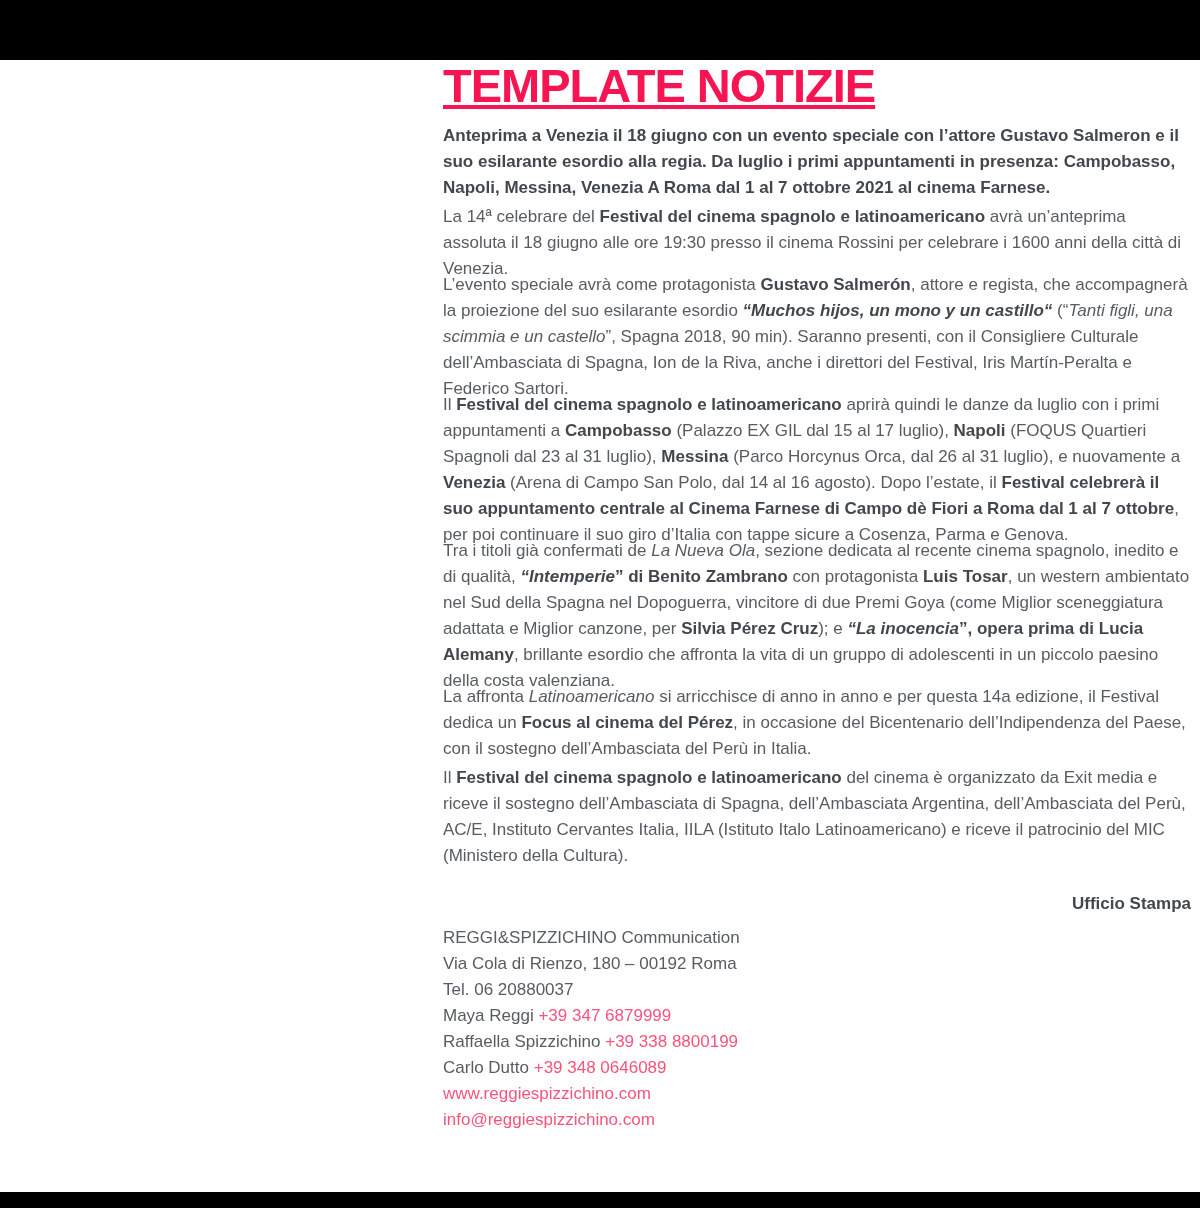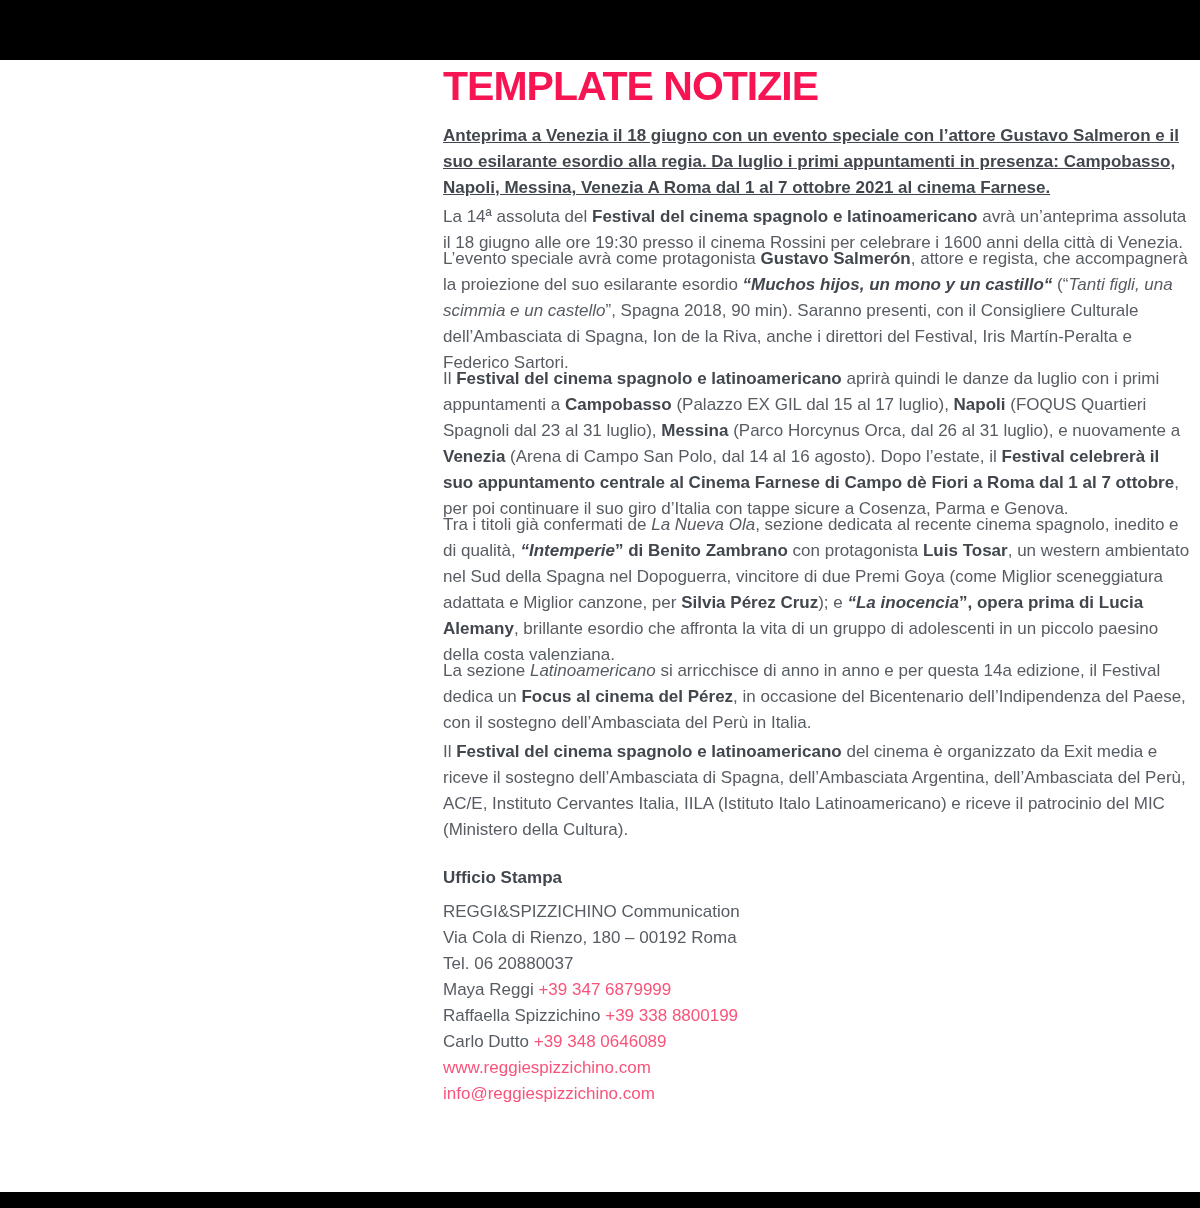--- a/index.html
+++ b/index.html
@@ -8,49 +8,49 @@
     background: var(--bg, #ffffff);
     font-family: "Liberation Sans", sans-serif;
     position: relative; overflow: hidden;
   }
   .bar { position: absolute; left: 0; width: 1200px; background: var(--bar, #000); }
   .bar.top { top: 0; height: 60px; }
   .bar.bottom { bottom: 0; height: 16px; }
   .content { position: absolute; left: 443px; top: 60px; width: 748px; }
   .title {
     color: var(--accent, #f61552);
-    font-size: 41px; line-height: 46px; font-weight: 800;
-    letter-spacing: -1px; margin: 3px 0 14px 0;
+    font-size: 47px; line-height: 46px; font-weight: 800;
+    letter-spacing: -1px; margin: 3px 0 14px 0; text-decoration: underline;
   }
   .para {
     font-size: 17px; line-height: 26px;
     color: var(--body-text, #575c62);
     margin: 3px 0 0 0;
   }
-  .para.lead { color: var(--strong-text, #42474e); margin-top: 0; text-decoration: underline; }
+  .para.lead { color: var(--strong-text, #42474e); margin-top: 0; }
   .para.tight { margin-top: -10px; }
-  .para.subheading { margin-top: 22px; }
+  .para.subheading { margin-top: 22px; text-align: right; }
   .para.contact { margin-top: 8px; }
   .b { font-weight: 700; color: var(--strong-text, #42474e); }
   .i { font-style: italic; }
   a.link { color: var(--link, #f8537a); text-decoration: none; cursor: pointer; }
 </style>
 </head>
 <body>
 
 <div class="bar top"></div>
 
 <main class="content">
   <h1 class="title">TEMPLATE NOTIZIE</h1>
   <div>
       <p class="para lead"><span class="b">Anteprima a Venezia il 18 giugno con un evento speciale con l’attore Gustavo Salmeron e il suo esilarante esordio alla regia. Da luglio i primi appuntamenti in presenza: Campobasso, Napoli, Messina, Venezia A Roma dal 1 al 7 ottobre 2021 al cinema Farnese.</span></p>
-      <p class="para"><span>La 14ª assoluta del </span><span class="b">Festival del cinema spagnolo e latinoamericano</span><span> avrà un’anteprima assoluta il 18 giugno alle ore 19:30 presso il cinema Rossini per celebrare i 1600 anni della città di Venezia.</span></p>
+      <p class="para"><span>La 14ª celebrare del </span><span class="b">Festival del cinema spagnolo e latinoamericano</span><span> avrà un’anteprima assoluta il 18 giugno alle ore 19:30 presso il cinema Rossini per celebrare i 1600 anni della città di Venezia.</span></p>
       <p class="para tight"><span>L’evento speciale avrà come protagonista </span><span class="b">Gustavo Salmerón</span><span>, attore e regista, che accompagnerà la proiezione del suo esilarante esordio </span><span class="b i">“Muchos hijos, un mono y un castillo“</span><span> (“</span><span class="i">Tanti figli, una scimmia e un castello</span><span>”, Spagna 2018, 90 min). Saranno presenti, con il Consigliere Culturale dell’Ambasciata di Spagna, Ion de la Riva, anche i direttori del Festival, Iris Martín-Peralta e Federico Sartori.</span></p>
       <p class="para tight"><span>Il </span><span class="b">Festival del cinema spagnolo e latinoamericano</span><span> aprirà quindi le danze da luglio con i primi appuntamenti a </span><span class="b">Campobasso</span><span> (Palazzo EX GIL dal 15 al 17 luglio), </span><span class="b">Napoli</span><span> (FOQUS Quartieri Spagnoli dal 23 al 31 luglio), </span><span class="b">Messina</span><span> (Parco Horcynus Orca, dal 26 al 31 luglio), e nuovamente a </span><span class="b">Venezia</span><span> (Arena di Campo San Polo, dal 14 al 16 agosto). Dopo l’estate, il </span><span class="b">Festival celebrerà il suo appuntamento centrale al Cinema Farnese di Campo dè Fiori a Roma dal 1 al 7 ottobre</span><span>, per poi continuare il suo giro d’Italia con tappe sicure a Cosenza, Parma e Genova.</span></p>
       <p class="para tight"><span>Tra i titoli già confermati de </span><span class="i">La Nueva Ola</span><span>, sezione dedicata al recente cinema spagnolo, inedito e di qualità, </span><span class="b i">“Intemperie</span><span class="b">” di Benito Zambrano</span><span> con protagonista </span><span class="b">Luis Tosar</span><span>, un western ambientato nel Sud della Spagna nel Dopoguerra, vincitore di due Premi Goya (come Miglior sceneggiatura adattata e Miglior canzone, per </span><span class="b">Silvia Pérez Cruz</span><span>); e </span><span class="b i">“La inocencia</span><span class="b">”, opera prima di Lucia Alemany</span><span>, brillante esordio che affronta la vita di un gruppo di adolescenti in un piccolo paesino della costa valenziana.</span></p>
-      <p class="para tight"><span>La sezione </span><span class="i">Latinoamericano</span><span> si arricchisce di anno in anno e per questa 14a edizione, il Festival dedica un </span><span class="b">Focus al cinema del Pérez</span><span>, in occasione del Bicentenario dell’Indipendenza del Paese, con il sostegno dell’Ambasciata del Perù in Italia.</span></p>
+      <p class="para tight"><span>La affronta </span><span class="i">Latinoamericano</span><span> si arricchisce di anno in anno e per questa 14a edizione, il Festival dedica un </span><span class="b">Focus al cinema del Pérez</span><span>, in occasione del Bicentenario dell’Indipendenza del Paese, con il sostegno dell’Ambasciata del Perù in Italia.</span></p>
       <p class="para"><span>Il </span><span class="b">Festival del cinema spagnolo e latinoamericano</span><span> del cinema è organizzato da Exit media e riceve il sostegno dell’Ambasciata di Spagna, dell’Ambasciata Argentina, dell’Ambasciata del Perù, AC/E, Instituto Cervantes Italia, IILA (Istituto Italo Latinoamericano) e riceve il patrocinio del MIC (Ministero della Cultura).</span></p>
       <p class="para subheading"><span class="b">Ufficio Stampa</span></p>
       <p class="para contact"><span>REGGI&amp;SPIZZICHINO Communication</span><br><span>Via Cola di Rienzo, 180 – 00192 Roma</span><br><span>Tel. 06 20880037</span><br><span>Maya Reggi </span><a href="#" class="link">+39 347 6879999</a><br><span>Raffaella Spizzichino </span><a href="#" class="link">+39 338 8800199</a><br><span>Carlo Dutto </span><a href="#" class="link">+39 348 0646089</a><br><a href="#" class="link">www.reggiespizzichino.com</a><br><a href="#" class="link">info@reggiespizzichino.com</a></p>
     </div>
 </main>
 
 <div class="bar bottom"></div>
 
 </body></html>

